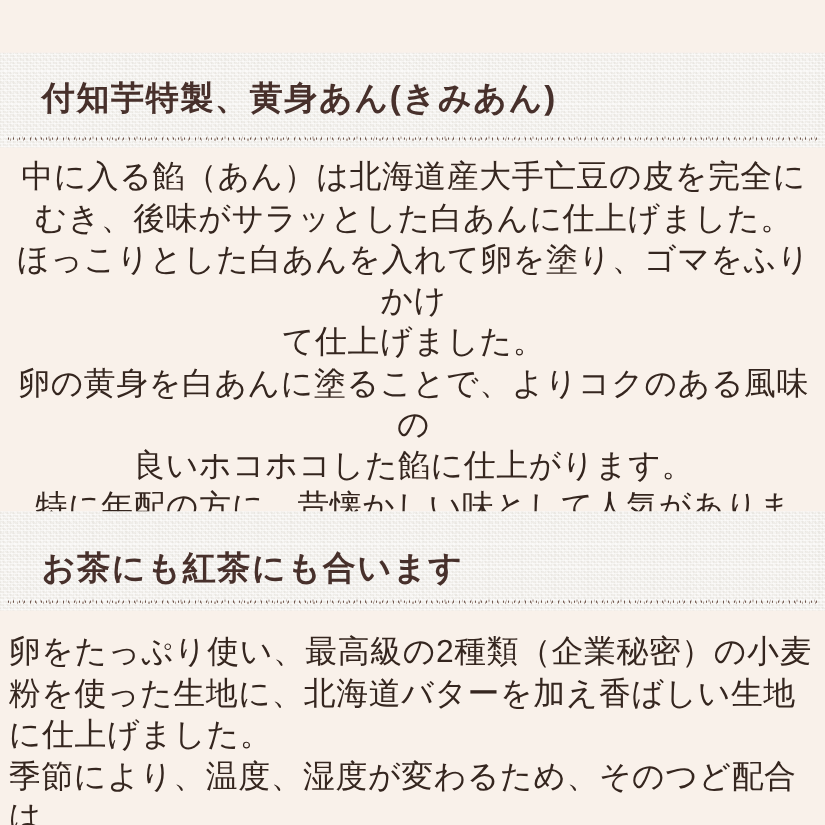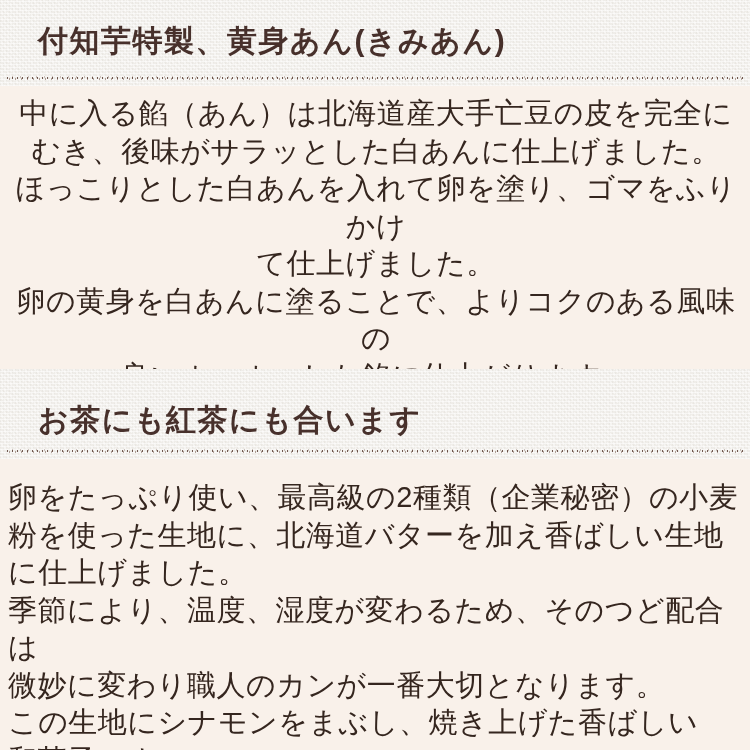--- a/index.html
+++ b/index.html
@@ -22,20 +22,21 @@
 
   
   .heading-band {
     position: relative;
     flex: 0 0 auto;
     background:
       repeating-linear-gradient(0deg, rgba(255,255,255,0.55) 0 1px, rgba(255,255,255,0) 1px 3px),
       repeating-linear-gradient(90deg, rgba(221,218,211,0.30) 0 1px, rgba(255,255,255,0) 1px 3px),
       repeating-linear-gradient(47deg, rgba(233,230,224,0.35) 0 2px, rgba(255,255,255,0.25) 2px 4px),
       #f3f1ee;
+    margin-top: 48px;
   }
   .heading-band.first  { height: 86px; }
   .heading-band.second { height: 90px; }
 
   .heading-text {
     position: absolute;
     left: 38px;
     font-size: 30px;
     font-weight: bold;
     letter-spacing: 1.5px;

